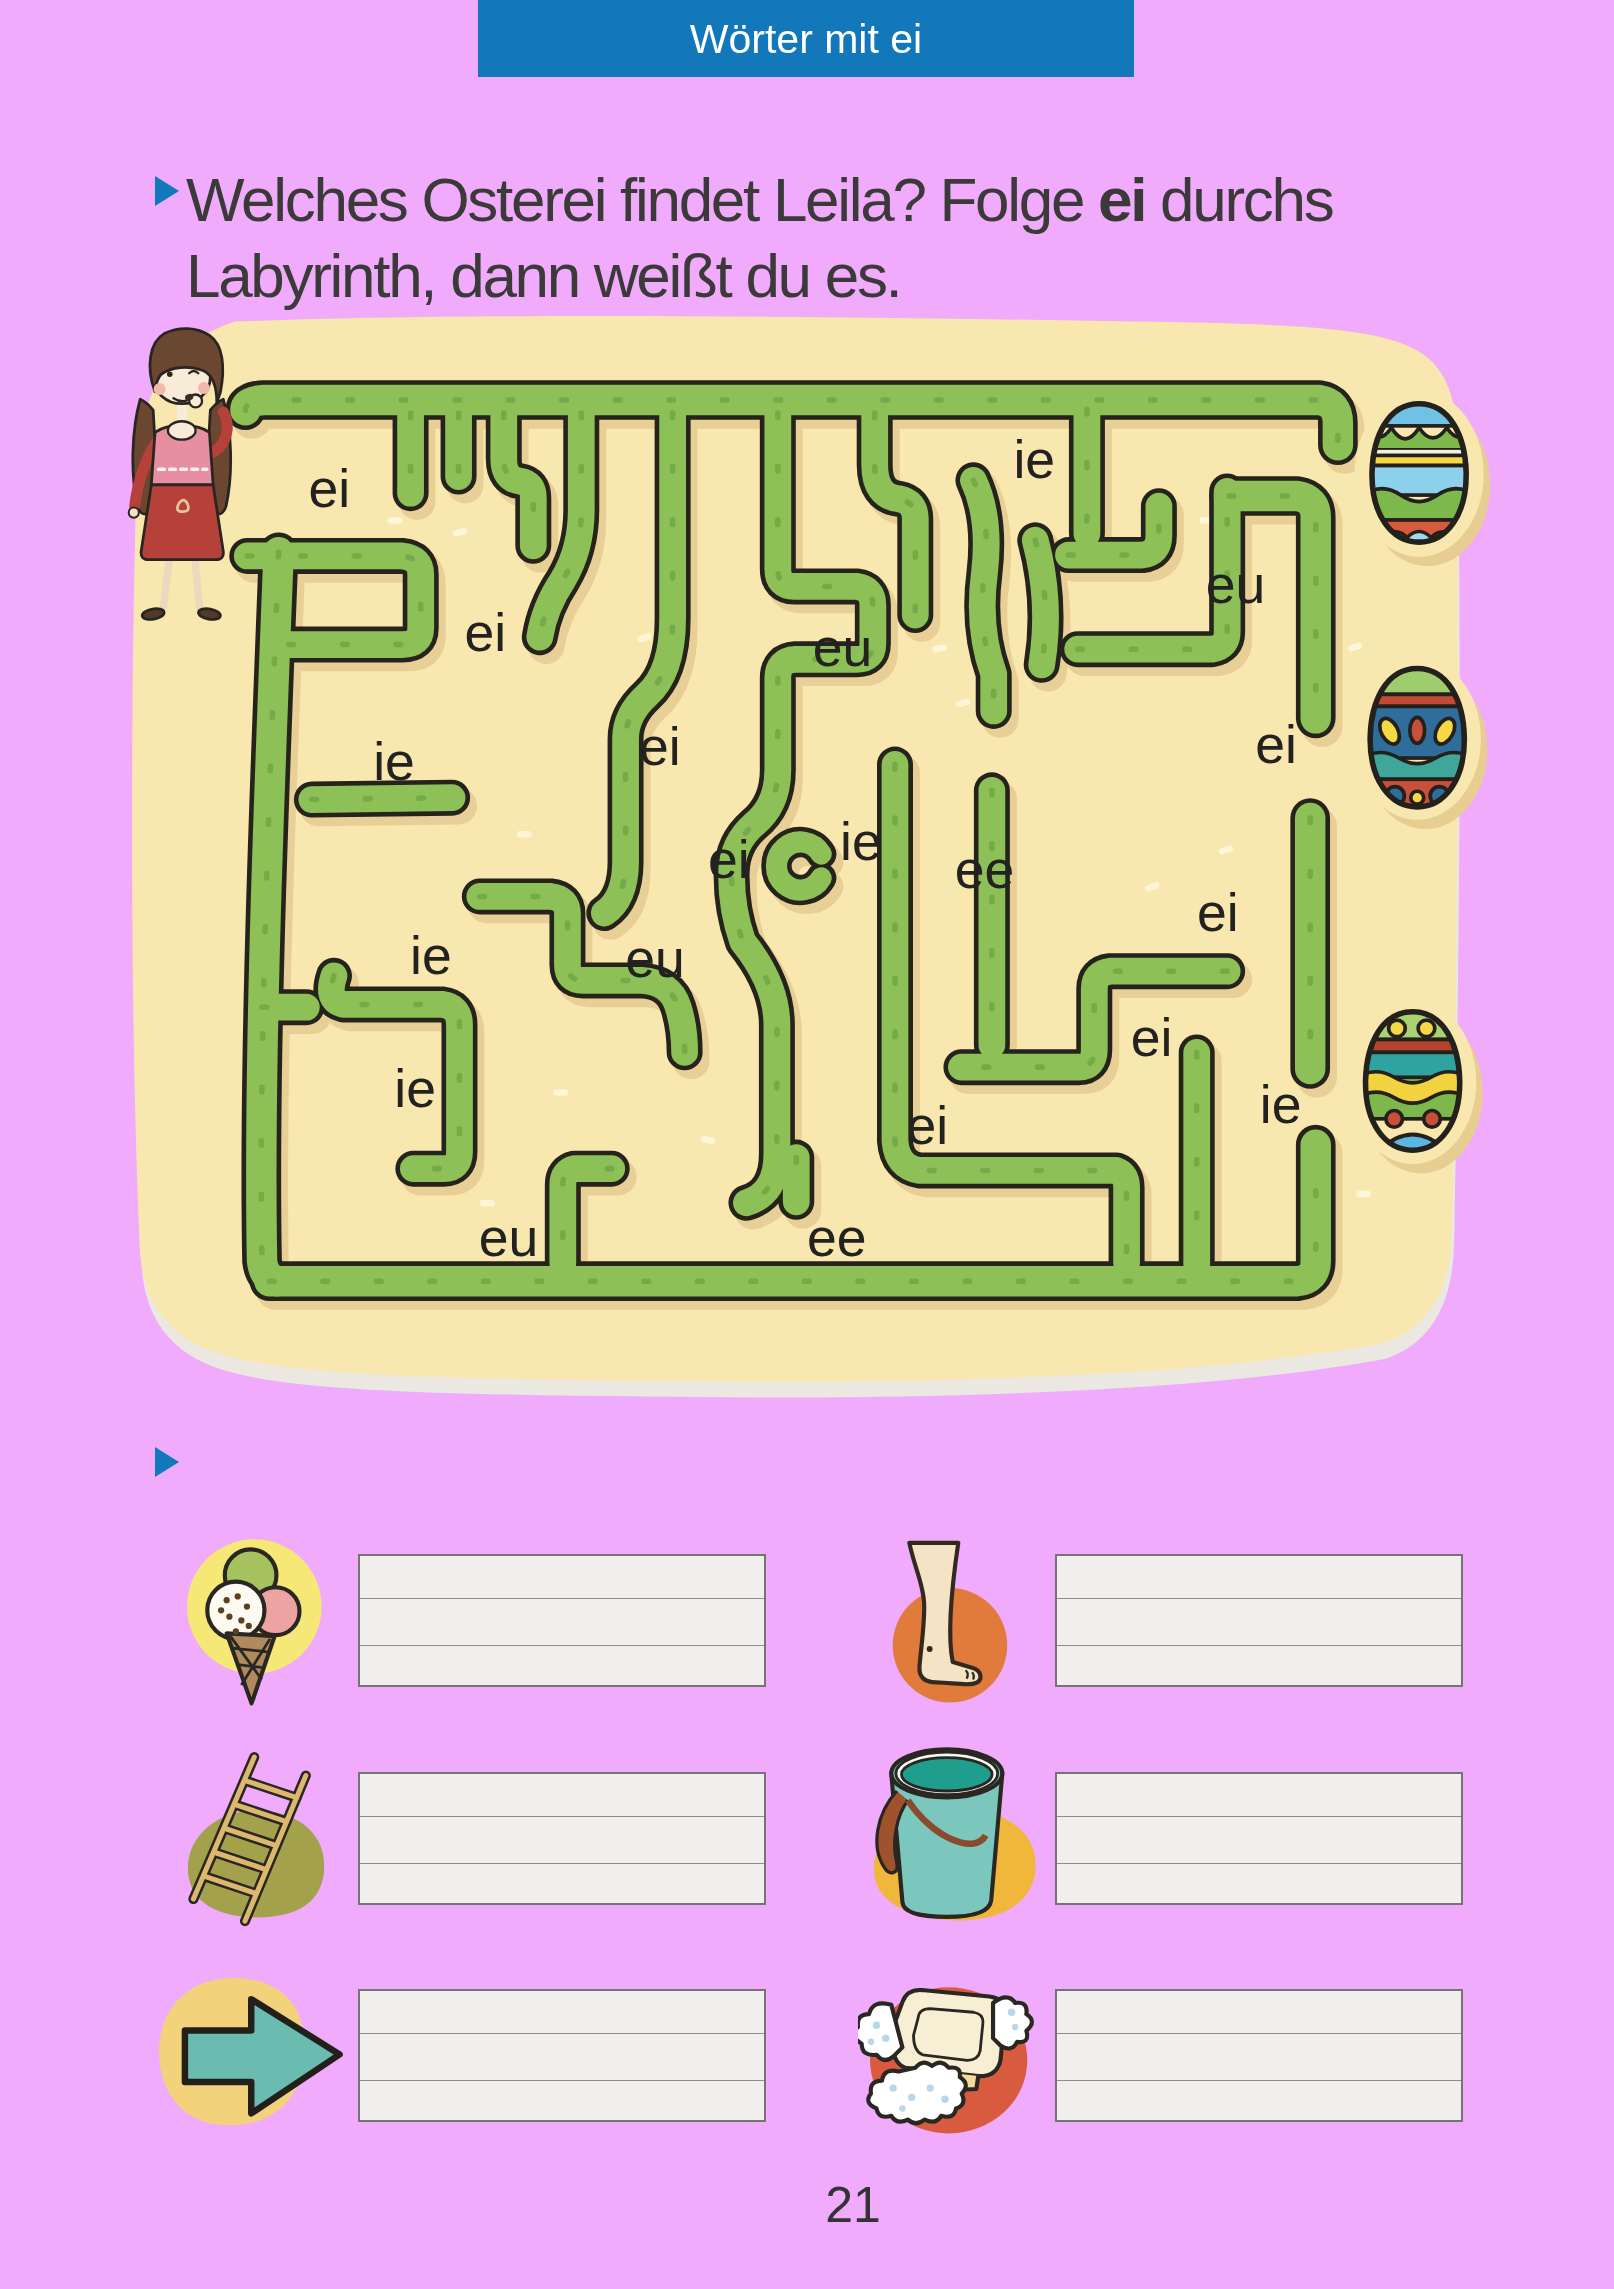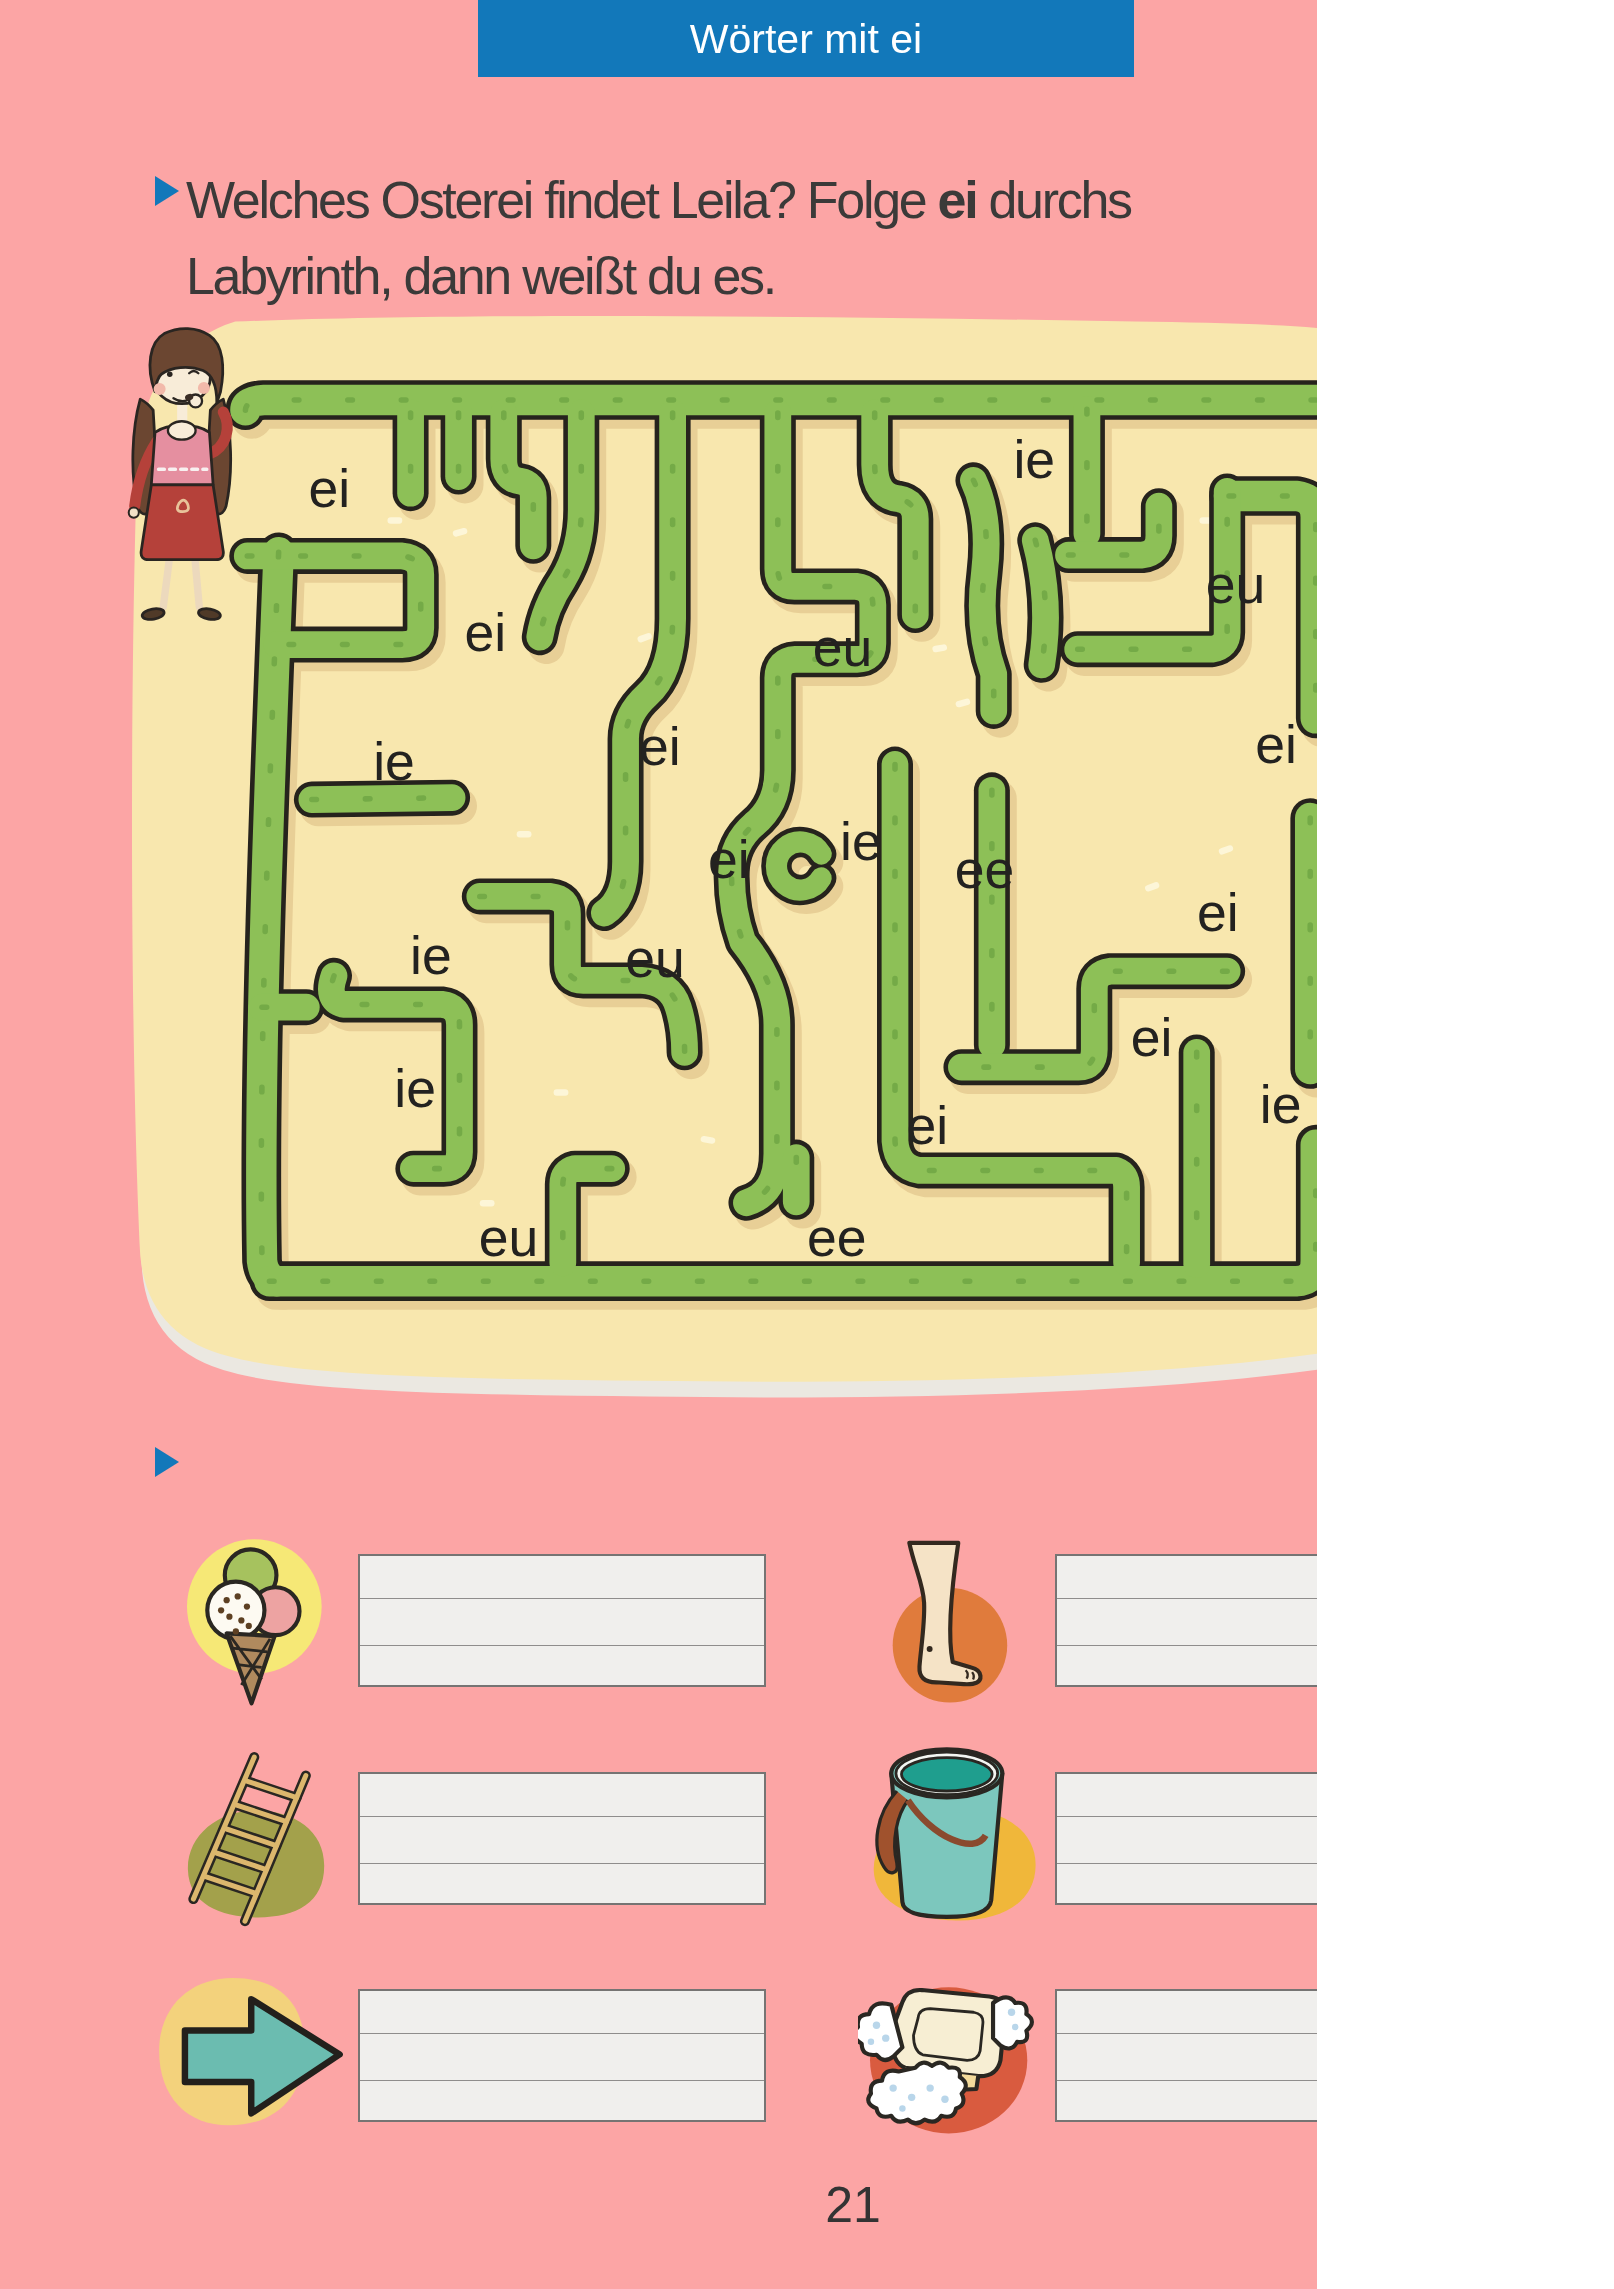--- a/index.html
+++ b/index.html
@@ -1,20 +1,20 @@
 <!DOCTYPE html>
 <html style="font-size:14.8px"><head>
 <meta charset="utf-8">
 <style>
 html,body{margin:0;padding:0;background:#fff;}
-.page{position:relative;width:1317px;height:2290px;background:#fca5a5;overflow:hidden;
+.page{position:relative;width:1614px;height:2290px;background:#f0abfc;overflow:hidden;
  font-family:"Liberation Sans",sans-serif;}
 .hdr{position:absolute;left:478px;top:0;width:656px;height:77px;background:#1278ba;
  color:#ffffff;font-size:41px;text-align:center;line-height:79px;}
-.task{position:absolute;color:#3b3a39;font-size:52px;line-height:76px;letter-spacing:-2.3px;white-space:nowrap;}
+.task{position:absolute;color:#3b3a39;font-size:62px;line-height:76px;letter-spacing:-2.3px;white-space:nowrap;}
 .tri{position:absolute;width:0;height:0;border-top:15.7px solid transparent;
  border-bottom:15.7px solid transparent;border-left:24px solid #1278ba;}
 .wbox{position:absolute;width:404px;height:129px;background:#f0efed;border:2.8px solid #767473;}
 .wbox .l1,.wbox .l2{position:absolute;left:0;width:100%;height:0;border-top:1.8px solid #8f8d8c;}
 .wbox .l1{top:42px}.wbox .l2{top:89px}
 .pgnum{position:absolute;left:0;top:2176px;width:1614px;text-align:center;
  color:#333;font-size:50px;margin-left:46px;}
 b{font-weight:bold;}
 </style>
 </head>

